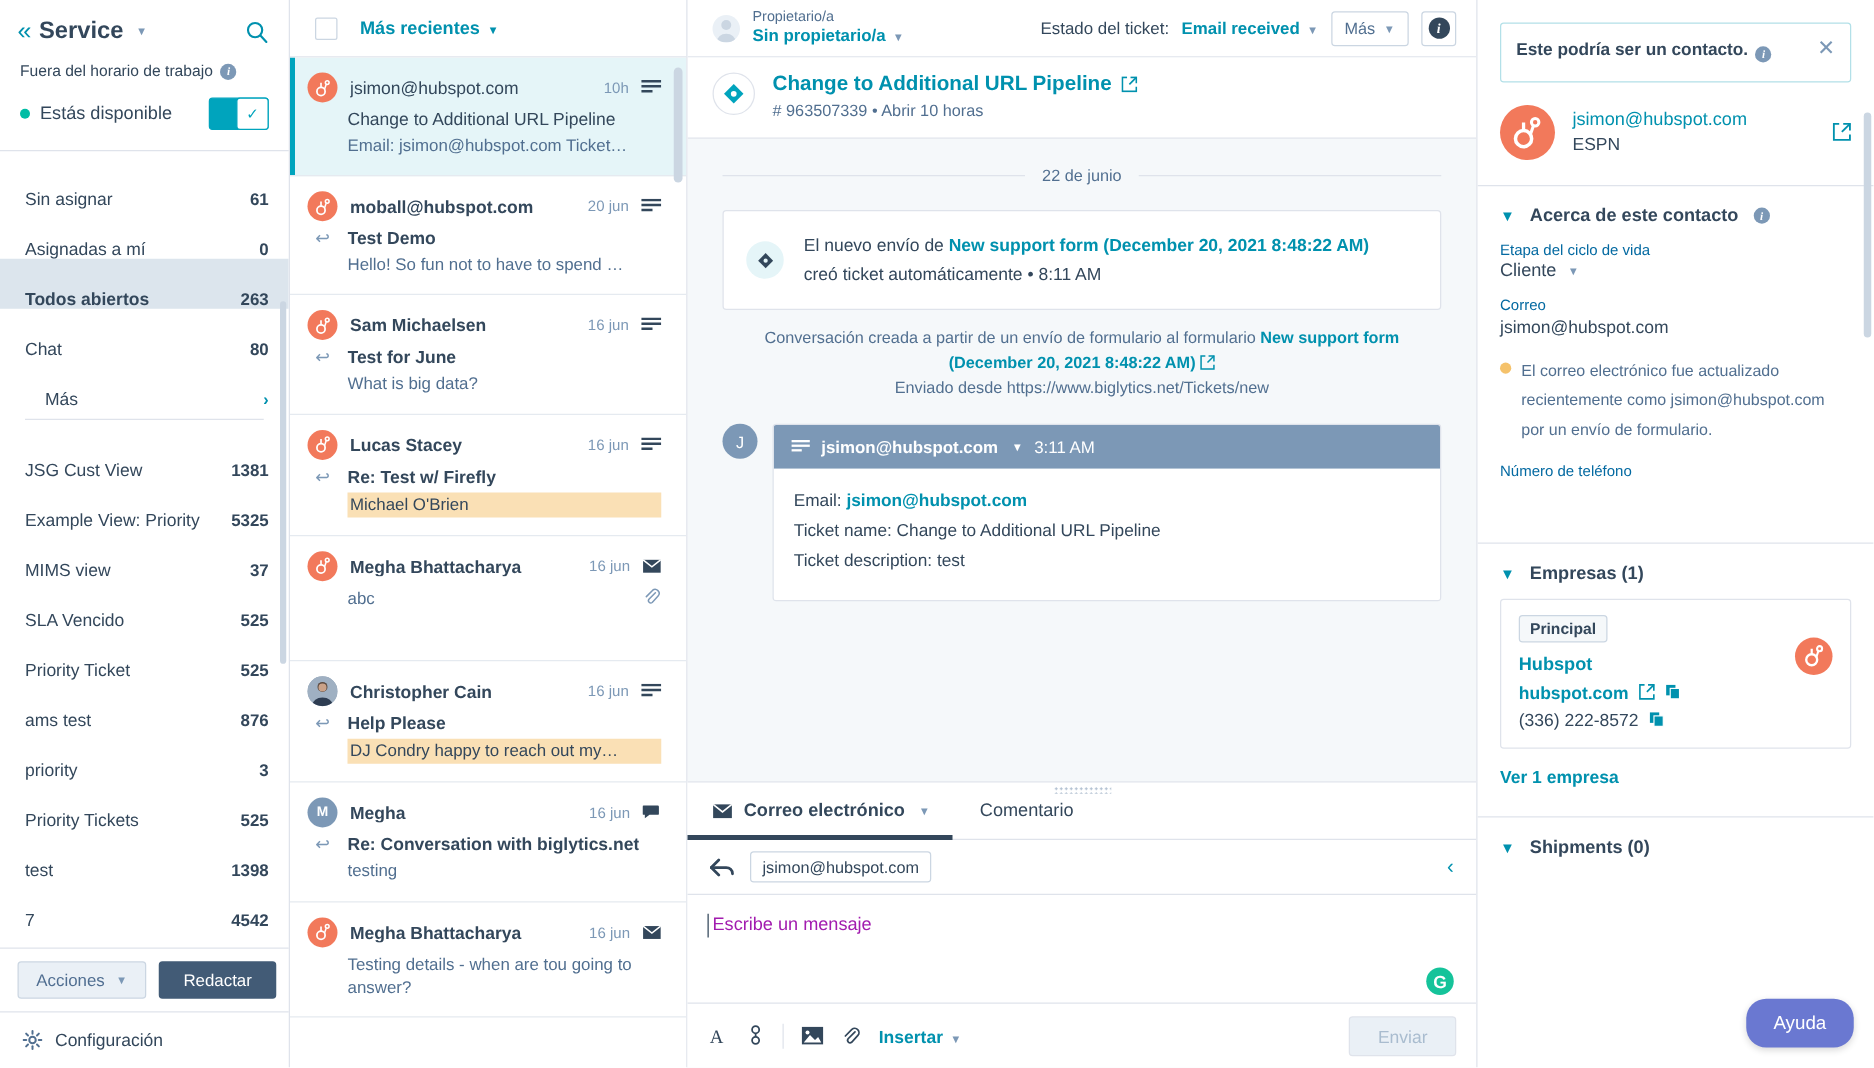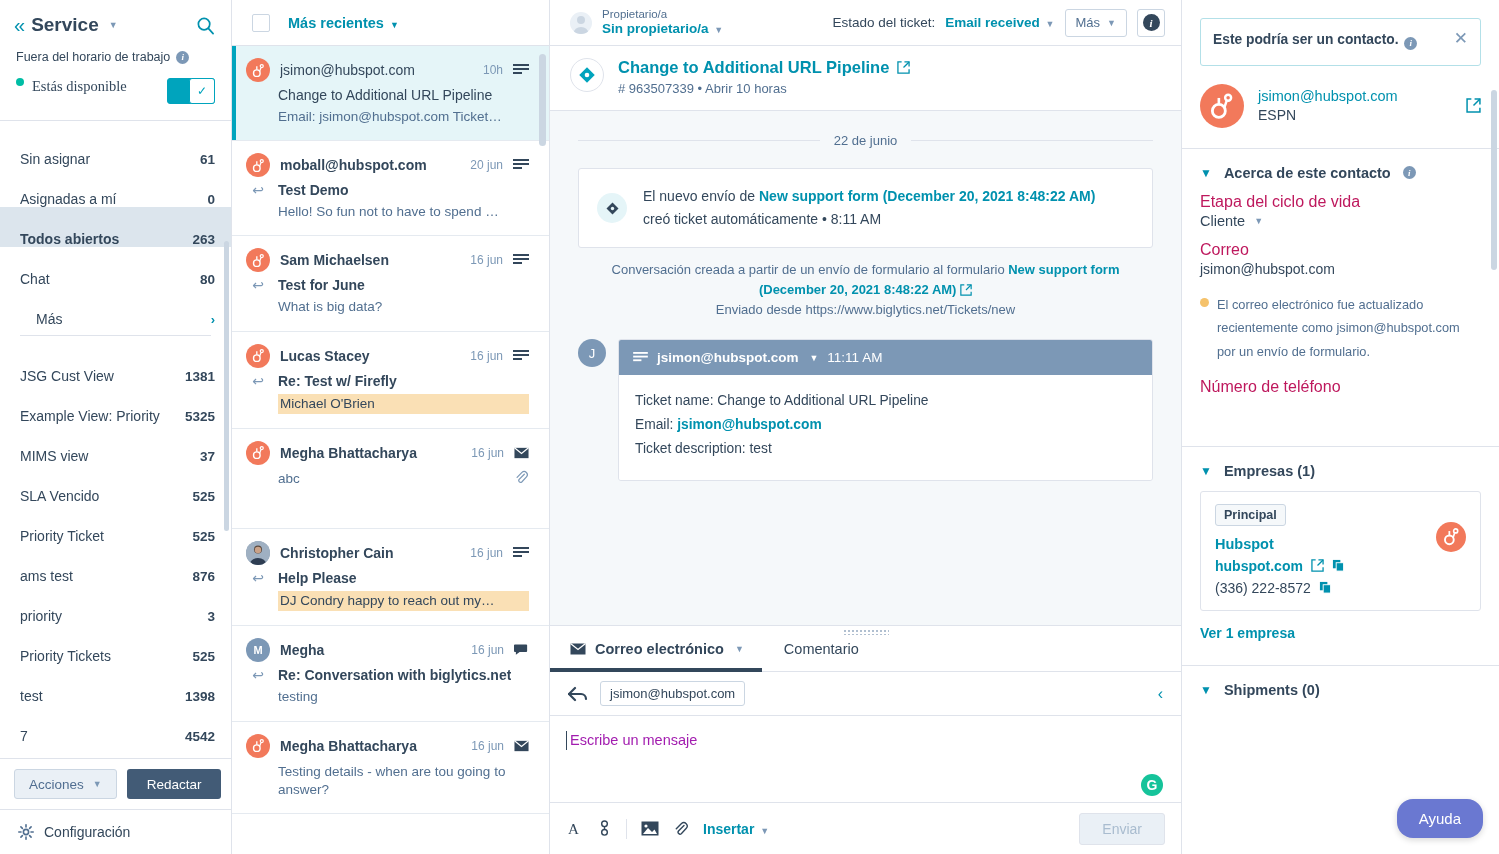--- a/index.html
+++ b/index.html
@@ -27,22 +27,22 @@
   .sb-spacer { flex: 1; }
   .search-ic { color: #0091ae; cursor: pointer; display:flex; }
   .sb-sub { font-size: 12.5px; color: #33475b; margin: 14px 0 0 2px; display: flex; align-items: center; gap: 6px; }
   .info-dot {
     display: inline-flex; align-items: center; justify-content: center;
     width: 13px; height: 13px; border-radius: 50%;
     background: #7c98b6; color: #fff; font-size: 9px; font-weight: 700;
     font-style: italic; font-family: "Liberation Serif", serif;
   }
   .avail-row {
-    display: flex; gap: 8px;
-    padding: 14px 16px 16px 16px; border-bottom: 1px solid #dfe3eb; font-family: Liberation Serif, serif;
+    display: flex; align-items: center; gap: 8px;
+    padding: 14px 16px 16px 16px; border-bottom: 1px solid #dfe3eb;
   }
   .green-dot { width: 8px; height: 8px; border-radius: 50%; background: #00bda5; flex:0 0 8px;}
   .avail-label { font-size: 14.5px; color: #33475b; flex: 1; }
   .toggle {
     width: 48px; height: 26px; border-radius: 3px; background: #00a4bd;
     display: flex; align-items: center; justify-content: flex-end;
     position: relative; cursor: pointer; border: 1px solid #00a4bd;
   }
   .toggle .knob {
     width: 26px; height: 26px; background: #fff; border: 1px solid #00a4bd;
@@ -290,21 +290,21 @@
   .rp-contact .cinfo { flex:1; }
   .rp-contact .cname { font-size: 14.5px; color:#0091ae; cursor:pointer; }
   .rp-contact .ccomp { font-size: 14px; color:#33475b; margin-top:3px; }
   .ext-ic { color:#0091ae; cursor:pointer; }
   .rp-sec-head {
     display:flex; align-items:center; gap:12px; padding: 16px 18px 12px 18px;
     font-size: 14.5px; font-weight: 700; color:#33475b; cursor:pointer;
   }
   .twisty { color:#0091ae; font-size: 12px; }
   .rp-field { padding: 0 18px 12px 18px; }
-  .rp-flabel { font-size: 16px; color:#be185d; margin-bottom: 2px; }
+  .rp-flabel { font-size: 12px; color:#0369a1; margin-bottom: 2px; }
   .rp-fvalue { font-size: 14px; color:#33475b; }
   .rp-fvalue.drop { color:#33475b; display:flex; align-items:center; gap:7px; cursor:pointer; font-size:14.5px;}
   .rp-warn { display:flex; gap:8px; padding: 4px 18px 14px 18px; }
   .warn-dot { width:9px; height:9px; border-radius:50%; background:#f5c26b; flex:0 0 9px; margin-top:5px;}
   .rp-warn .wt { font-size: 12.8px; color:#516f90; line-height: 1.85; }
   .rp-divider { height:1px; background:#dfe3eb; margin: 8px 0 0 0; }
   .comp-card { margin: 0 18px; border:1px solid #dfe3eb; border-radius:3px; padding: 12px 14px 14px 14px;
     position: relative; }
   .chip { display:inline-block; border:1px solid #cbd6e2; border-radius:3px; padding:3px 8px;
     font-size:12.5px; font-weight:700; color:#33475b; background:#f5f8fa; margin-bottom:10px; }
@@ -793,27 +793,27 @@
           <div class="msg-head">
             <span>
               <svg width="15" height="11" viewBox="0 0 16 12">
                   <rect y="0" width="16" height="2" fill="#fff"></rect>
                   <rect y="4" width="16" height="2" fill="#fff"></rect>
                   <rect y="8" width="9" height="2" fill="#fff"></rect>
                 </svg>
             </span>
             <span class="from">jsimon@hubspot.com</span>
             <span class="caret" style="color:#fff">▼</span>
-            <span class="time">11:11 AM</span>
+            <span class="time">3:11 AM</span>
           </div>
           <div class="msg-body">
-            <div>Ticket name: Change to Additional URL Pipeline</div>
             <div>
               <span>Email: </span><span class="lnk b">jsimon@hubspot.com</span>
             </div>
+            <div>Ticket name: Change to Additional URL Pipeline</div>
             <div>Ticket description: test</div>
           </div>
         </div>
       </div>
     </div>
 
     <div class="editor">
       <div class="ed-tabs">
         <div class="grip"></div>
         <div class="ed-tab active">

